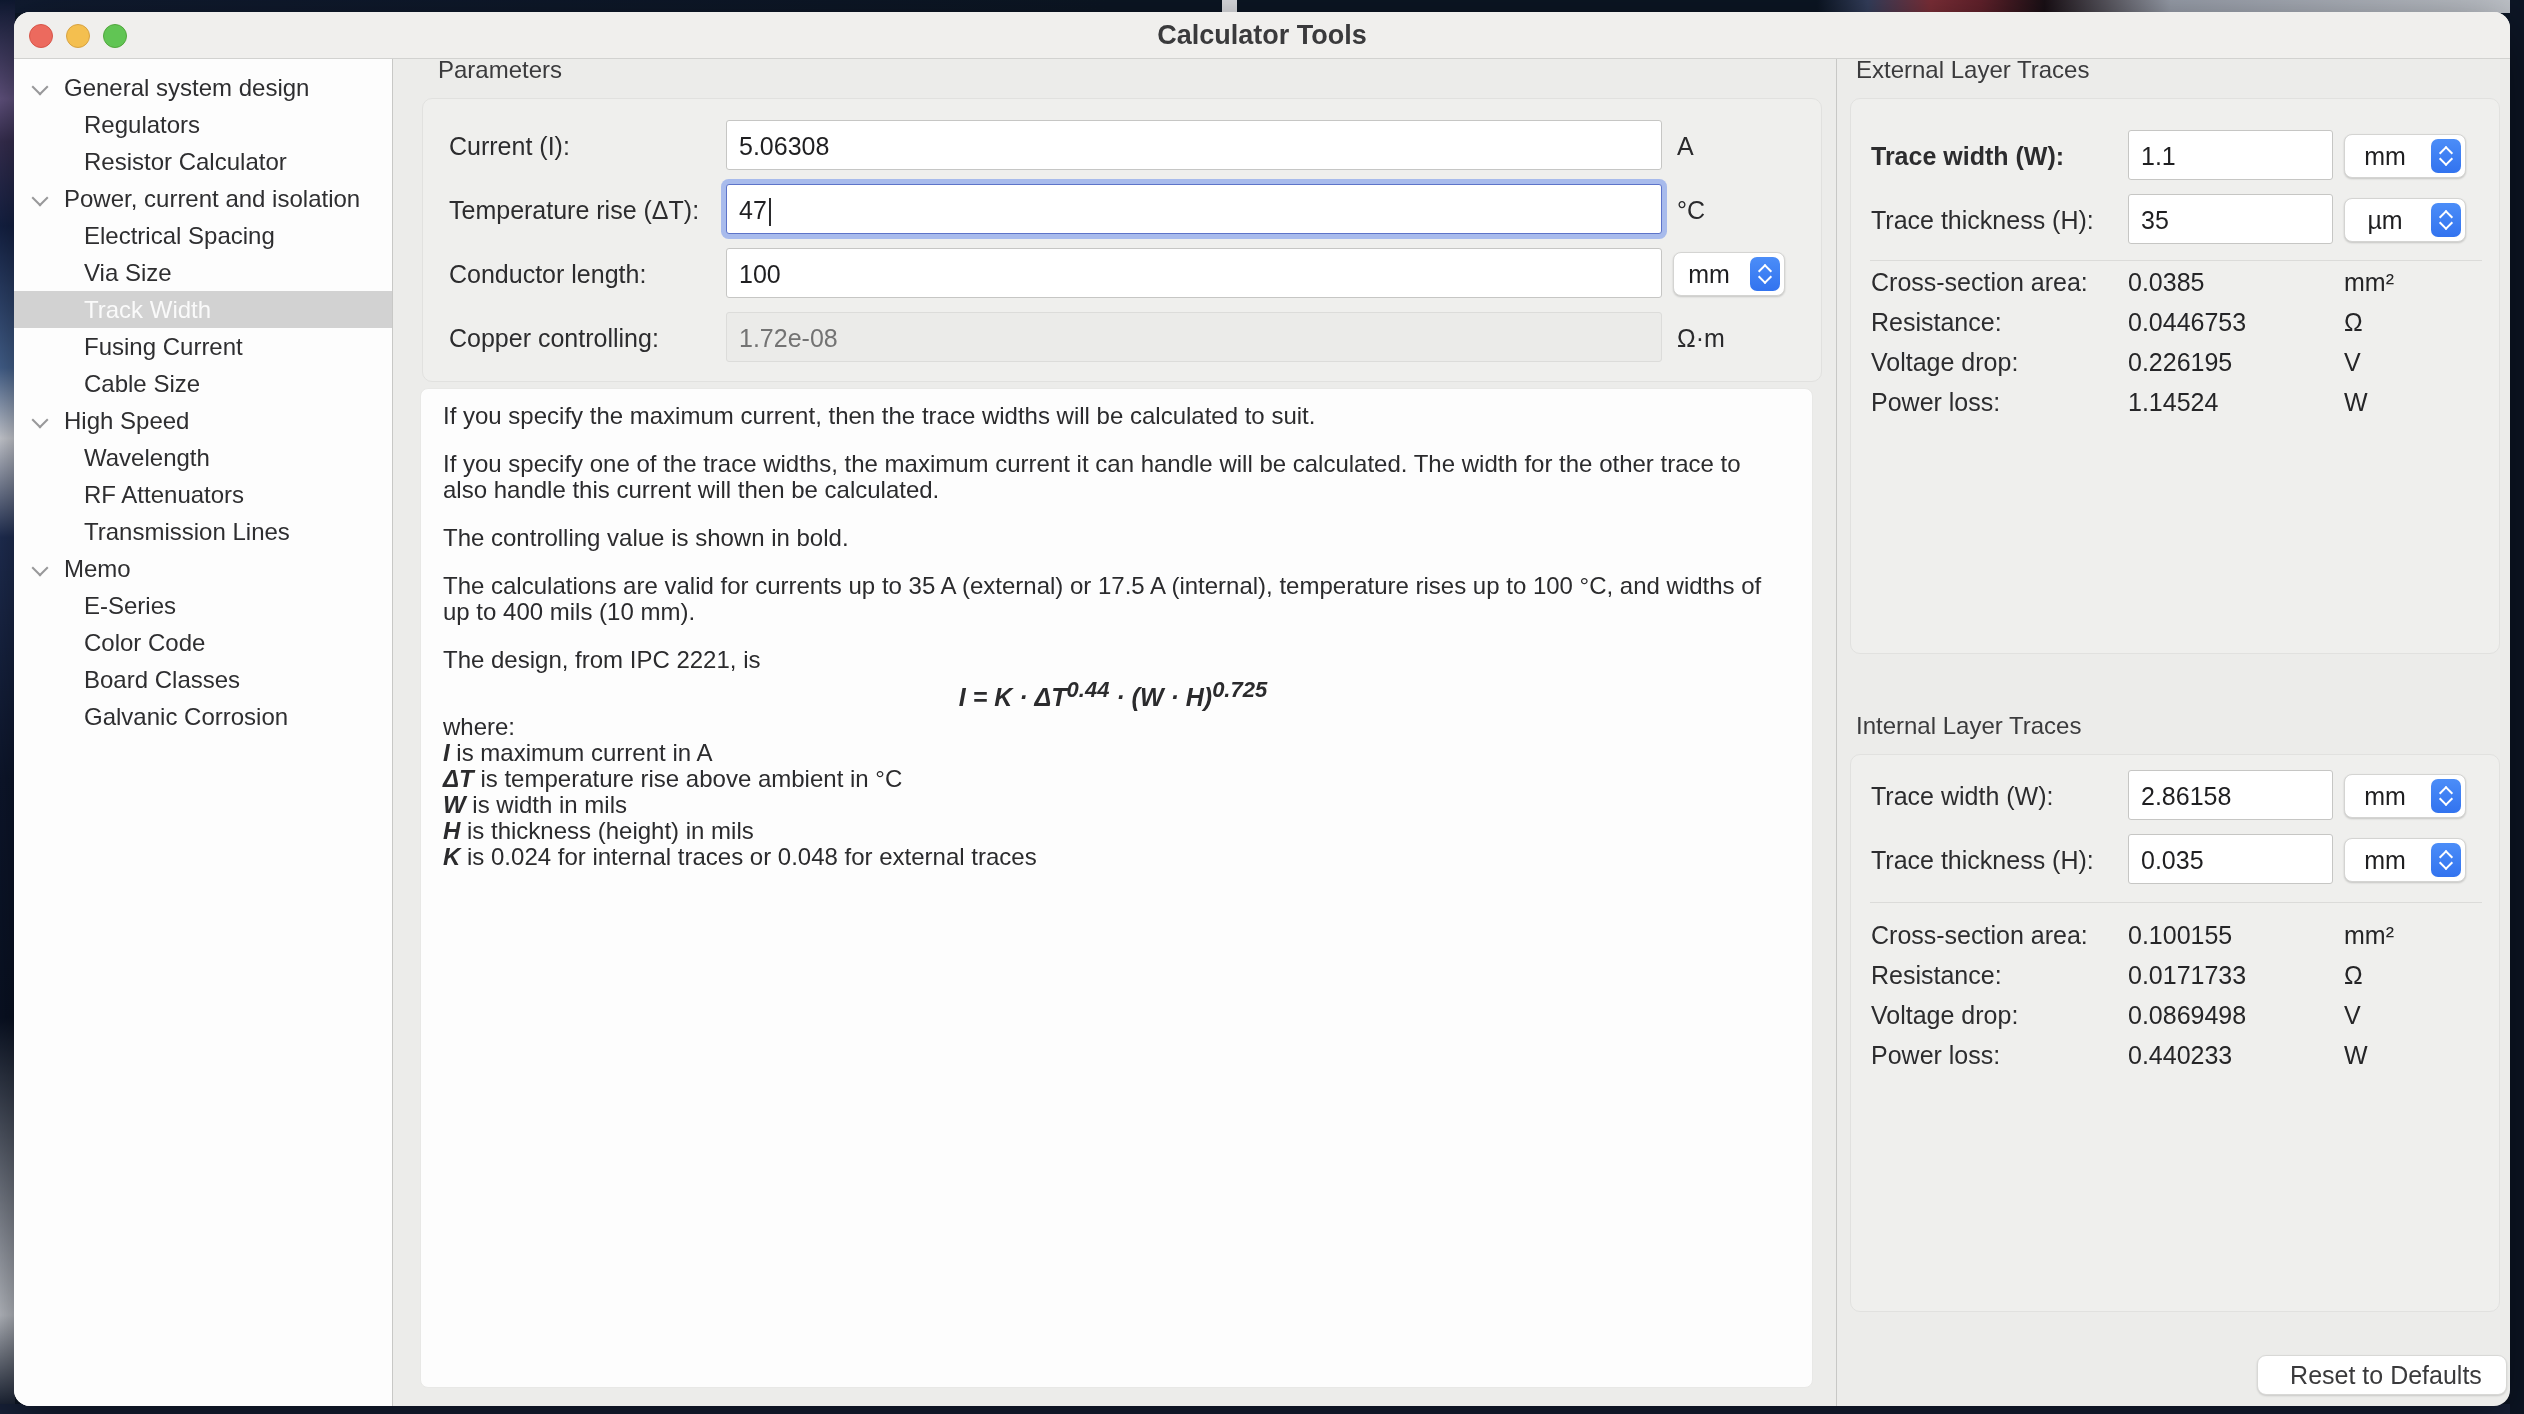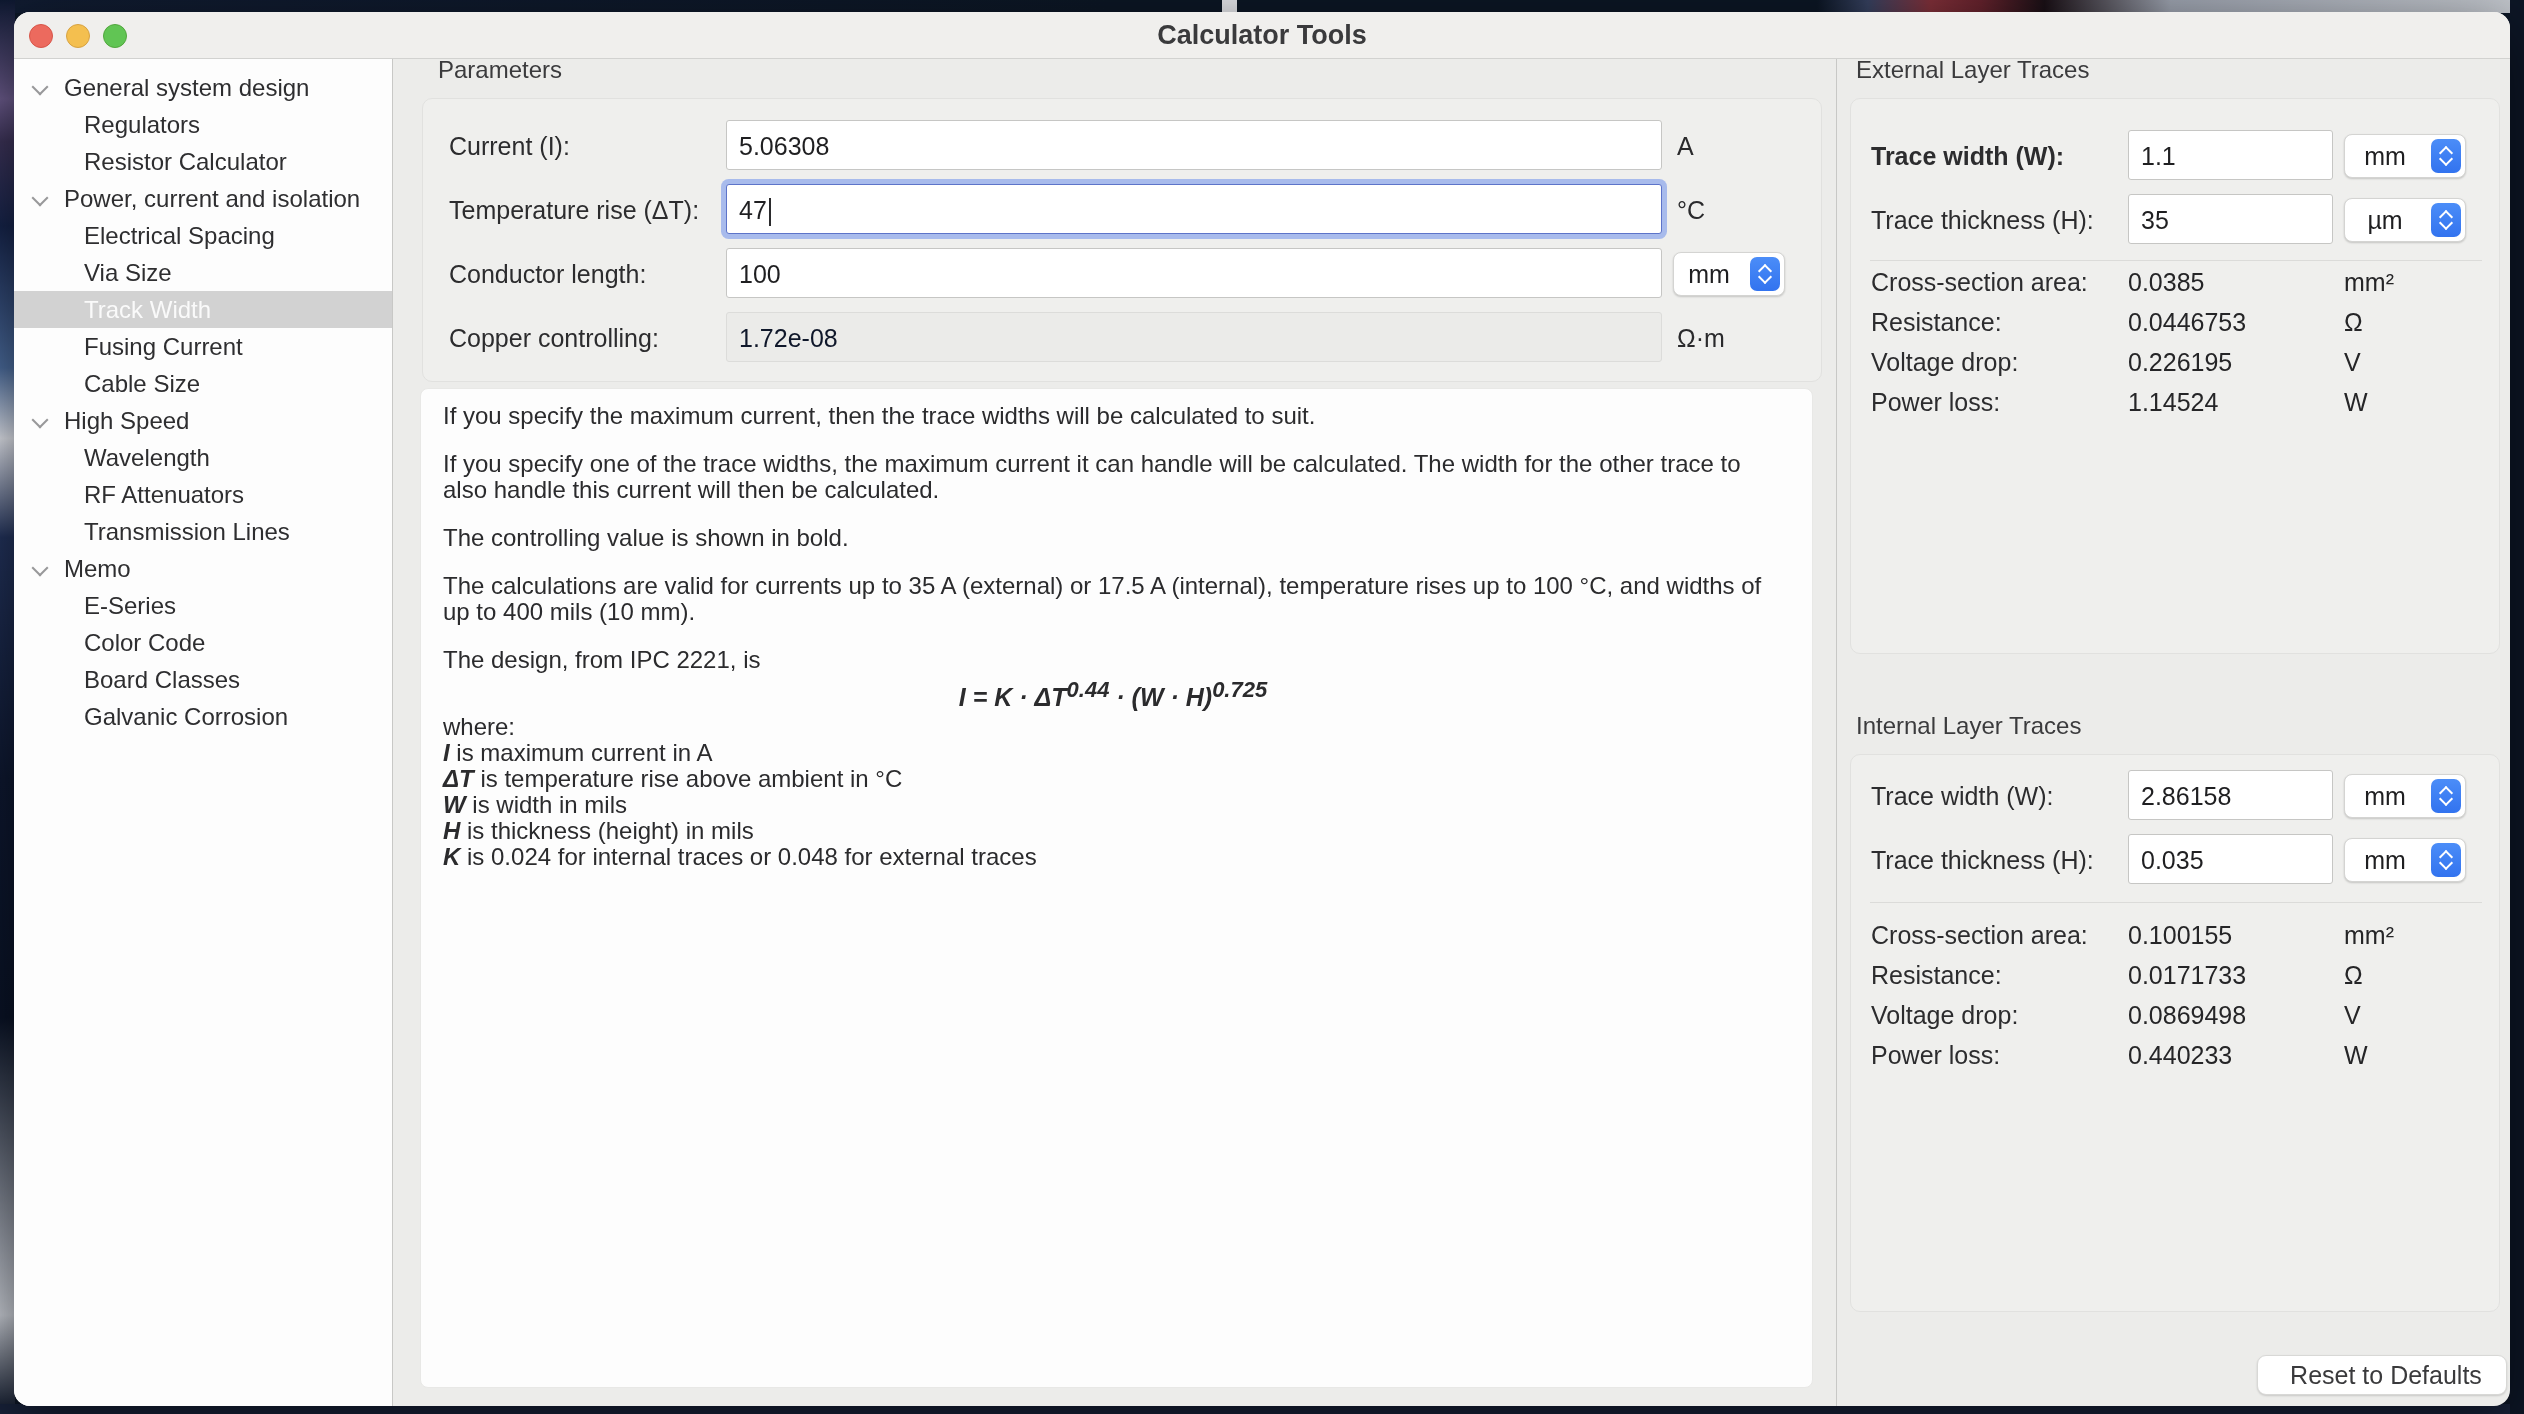--- a/index.html
+++ b/index.html
@@ -38,21 +38,21 @@
   
   .vdiv{position:absolute;left:1822px;top:47px;width:1px;height:1347px;background:#c8c8c6;}
   .section-label{position:absolute;font-size:24px;color:#3b3b3d;}
   .groupbox{position:absolute;background:#efefed;border:1px solid #e1e1df;border-radius:10px;}
 
   .prow{position:absolute;left:0;width:100%;height:52px;}
   .plabel{position:absolute;left:435px;top:0;height:52px;line-height:52px;font-size:25px;color:#2c2c2e;}
   .tfield{position:absolute;top:0;height:50px;background:#ffffff;border:1px solid #c6c6c4;border-radius:3px;
     line-height:50px;font-size:25px;color:#1f1f21;padding-left:12px;box-sizing:border-box;}
   .tfield.focused{border:1px solid #5d74c9;box-shadow:0 0 0 5px #a8bbec;}
-  .tfield.disabled{background:#ebebe9;border-color:#dcdcda;color:#0f172a;}
+  .tfield.disabled{background:#ebebe9;border-color:#dcdcda;color:#737373;}
   .caret{display:inline-block;width:2px;height:28px;background:#2b2b2d;vertical-align:middle;margin-left:2px;}
   .punit{position:absolute;left:1663px;top:0;height:52px;line-height:52px;font-size:25px;color:#2a2a2c;}
 
   
   .dd{position:absolute;height:44px;background:#ffffff;border:1px solid #d4d4d2;border-radius:8px;
     box-shadow:0 1px 2px rgba(0,0,0,.18);box-sizing:border-box;}
   .dd-val{position:absolute;left:0;right:40px;top:0;bottom:0;text-align:center;line-height:42px;font-size:25px;color:#1f1f21;}
   .dd-step{position:absolute;right:4px;top:4px;width:30px;height:34px;border-radius:7px;
     background:linear-gradient(#4b8df8,#3273ef);}
   .dd-step i{position:absolute;left:10px;width:8px;height:8px;border-right:2.5px solid #fff;border-bottom:2.5px solid #fff;}

